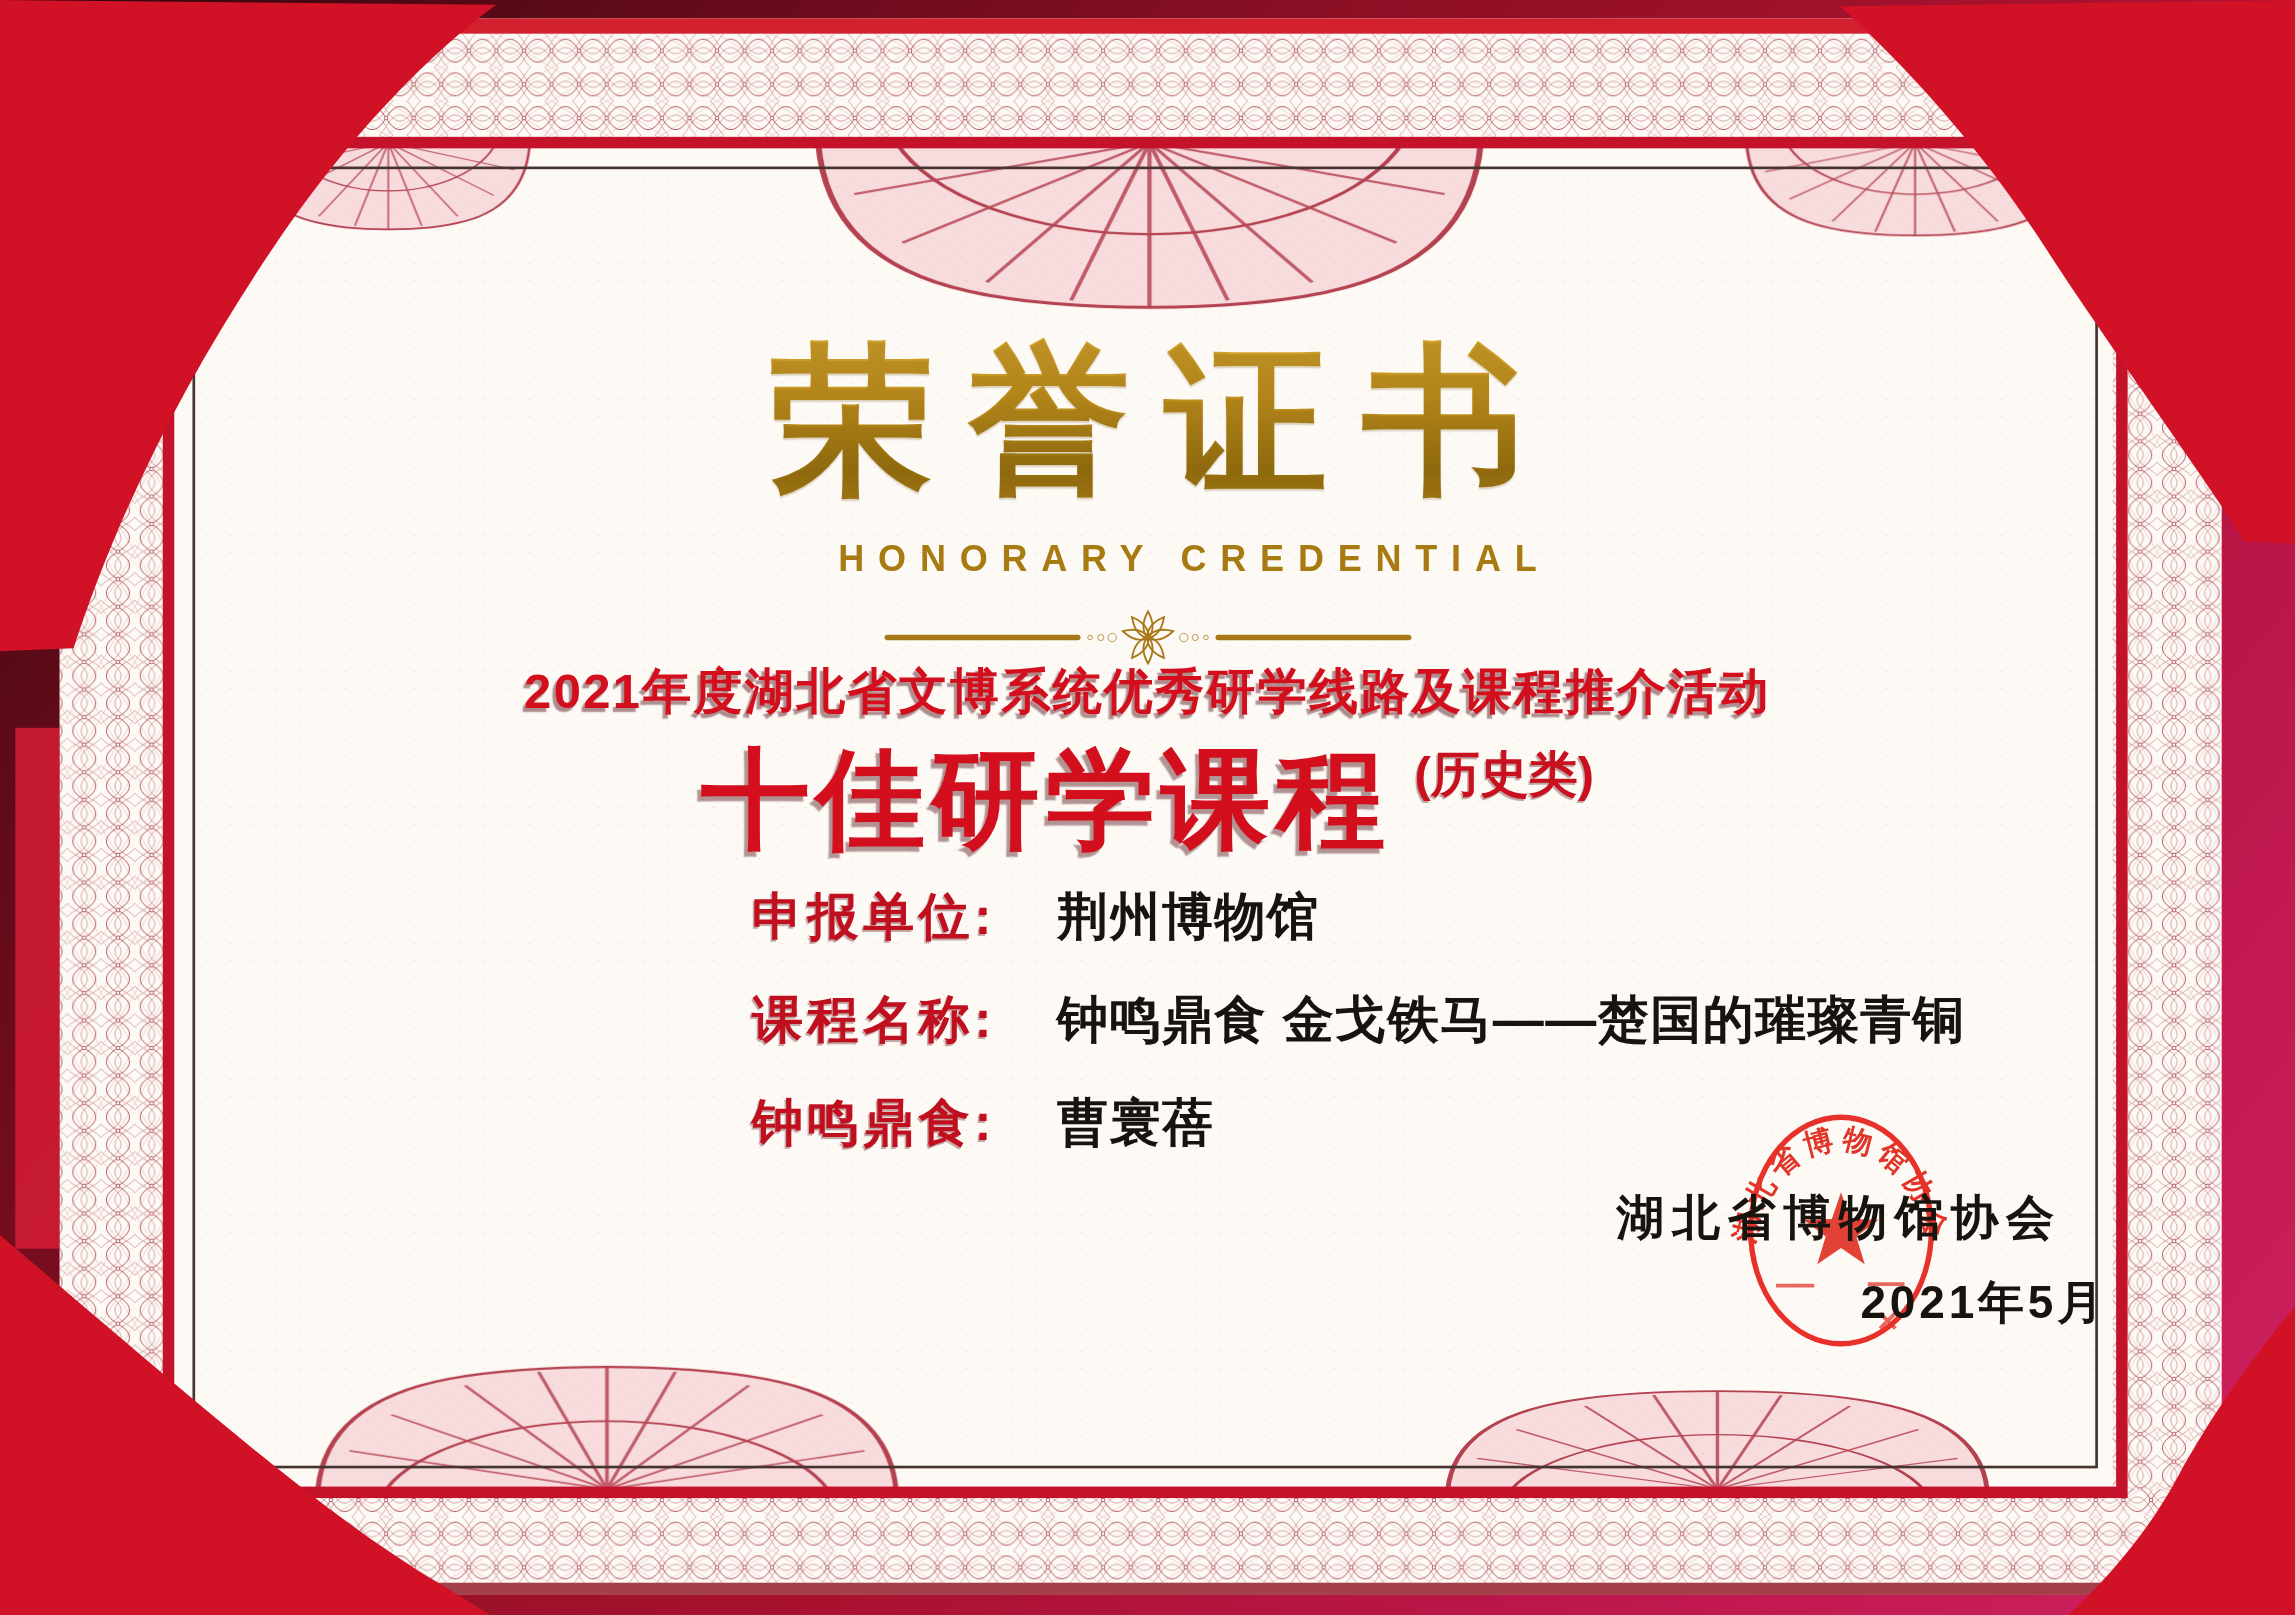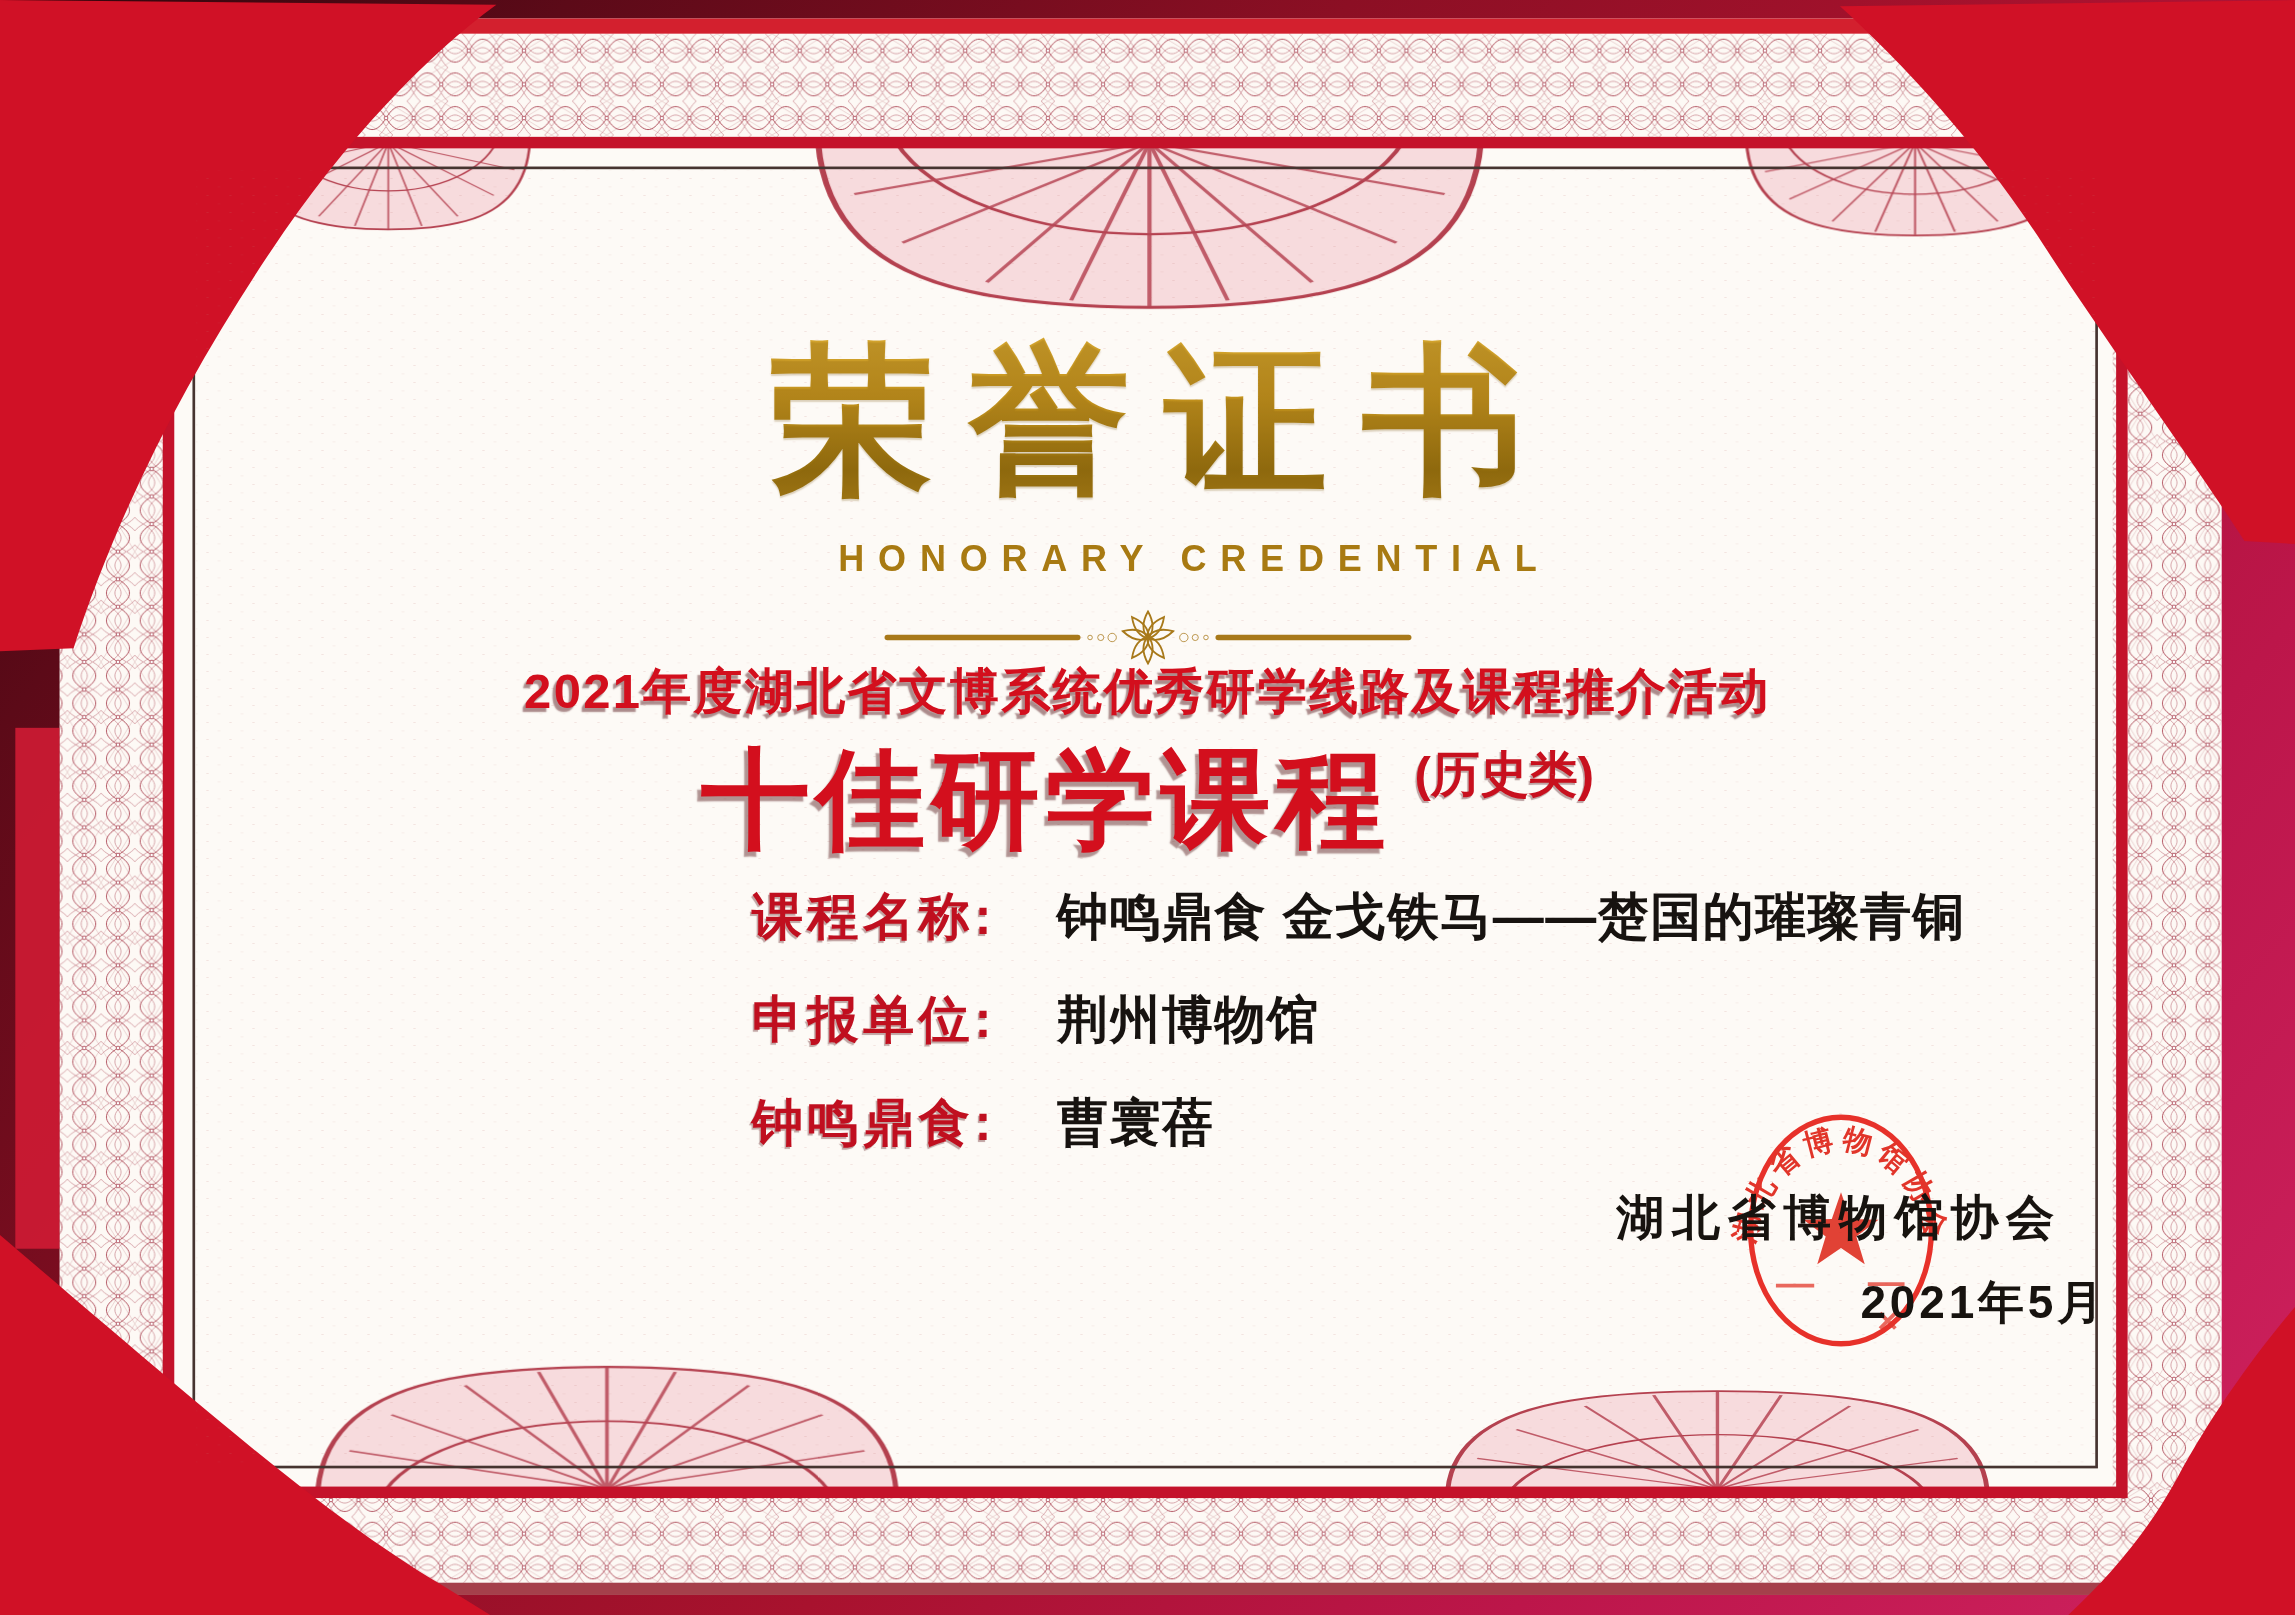--- a/index.html
+++ b/index.html
@@ -182,26 +182,26 @@
   </svg>
 
   <div class="txt center event-line">2021年度湖北省文博系统优秀研学线路及课程推介活动</div>
   <div class="award-row">
     <span class="award-big">十佳研学课程</span>
     <span class="award-cat">(历史类)</span>
   </div>
 
   <div class="fields">
     <div class="field-row">
+      <span class="field-label">申报单位:</span>
+      <span class="field-value">荆州博物馆</span>
+    </div>
+    <div class="field-row">
       <span class="field-label">课程名称:</span>
       <span class="field-value">钟鸣鼎食 金戈铁马——楚国的璀璨青铜</span>
-    </div>
-    <div class="field-row">
-      <span class="field-label">申报单位:</span>
-      <span class="field-value">荆州博物馆</span>
     </div>
     <div class="field-row">
       <span class="field-label">钟鸣鼎食:</span>
       <span class="field-value">曹寰蓓</span>
     </div>
   </div>
 
   <svg class="seal" width="222" height="273" viewBox="0 0 290 356" aria-hidden="true">
     <defs>
       <path id="sealArc" d="M 30,218 A 110,140 0 1 1 260,218" fill="none"></path>

